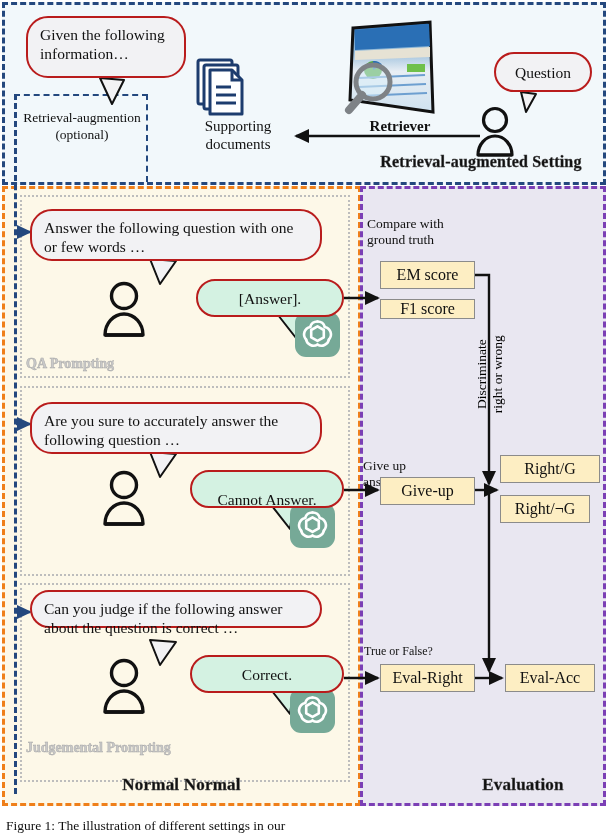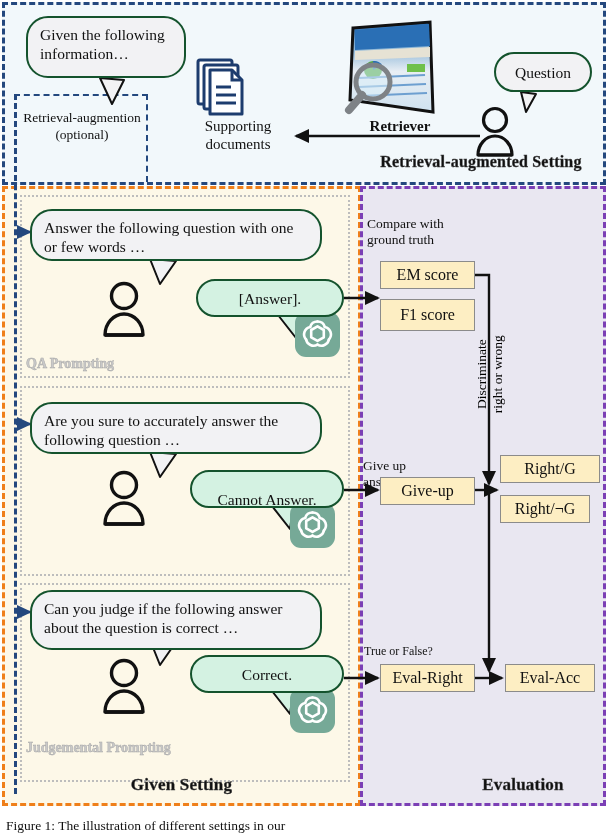--- a/index.html
+++ b/index.html
@@ -55,37 +55,37 @@
   #disc-label{position:absolute;left:430px;top:358px;width:120px;font-size:13.5px;
     line-height:1.2;text-align:center;
     transform:rotate(-90deg);transform-origin:50% 50%;}
 
   
   .ebox{position:absolute;box-sizing:border-box;background:#fdeec3;
     border:1.5px solid #8b8b8b;display:flex;align-items:center;justify-content:center;
     font-size:16px;color:#111;font-family:"Liberation Serif",serif;}
 
   #em-box{left:380px;top:261px;width:95px;height:28px;}
-  #f1-box{left:380px;top:299px;width:95px;height:32px;}
+  #f1-box{left:380px;top:299px;width:95px;height:20px;}
   #giveup-box{left:380px;top:477px;width:95px;height:28px;}
   #evalright-box{left:380px;top:664px;width:95px;height:28px;}
   #rightg-box{left:500px;top:455px;width:100px;height:28px;}
   #rightng-box{left:500px;top:495px;width:90px;height:28px;}
   #evalacc-box{left:505px;top:664px;width:90px;height:28px;}
 
   
-  .bubble{position:absolute;box-sizing:border-box;border:2px solid #14532d;
+  .bubble{position:absolute;box-sizing:border-box;border:2px solid #b91c1c;
     border-radius:22px;padding:8px 12px;font-size:15.5px;line-height:1.22;color:#111;
     font-family:"Liberation Serif",serif;}
   .b-user{background:#f2f2f4;}
   .b-bot{background:#d4f2e2;}
 
   #q1{left:30px;top:209px;width:292px;height:52px;}
   #q2{left:30px;top:402px;width:292px;height:52px;}
-  #q3{left:30px;top:590px;width:292px;height:60px;}
+  #q3{left:30px;top:590px;width:292px;height:38px;}
 
   #a1{left:196px;top:279px;width:148px;height:38px;text-align:center;padding-top:9px;}
   #a2{left:190px;top:470px;width:154px;height:38px;text-align:center;padding-top:19px;}
   #a3{left:190px;top:655px;width:154px;height:38px;text-align:center;padding-top:9px;}
 
   
   #tails{position:absolute;left:0;top:0;width:608px;height:836px;pointer-events:none;}
 
   #caption{position:absolute;left:6px;top:818px;width:596px;font-size:13.5px;
     color:#111;white-space:nowrap;overflow:hidden;font-family:"Liberation Serif",serif;}
@@ -256,21 +256,21 @@
   <div class="bubble b-bot" id="a1">[Answer].</div>
   <div class="group-label" id="qa-label">QA Prompting</div>
 
   <div class="bubble b-user" id="q2">Are you sure to accurately answer the following question …</div>
   <div class="bubble b-bot" id="a2">Cannot Answer.</div>
 
   <div class="bubble b-user" id="q3">Can you judge if the following answer about the question is correct …</div>
   <div class="bubble b-bot" id="a3">Correct.</div>
   <div class="group-label" id="judge-label">Judgemental Prompting</div>
 
-  <div class="panel-title" id="normal-title">Given Setting</div>
+  <div class="panel-title" id="normal-title">Normal Normal</div>
 
   <div id="cmp-label" class="plain-label">
     <span>Compare with</span><br>
     <span>ground truth</span>
   </div>
 
   <div id="give-label" class="plain-label">
     <span>Give up</span><br>
     <span>answering?</span>
   </div>

